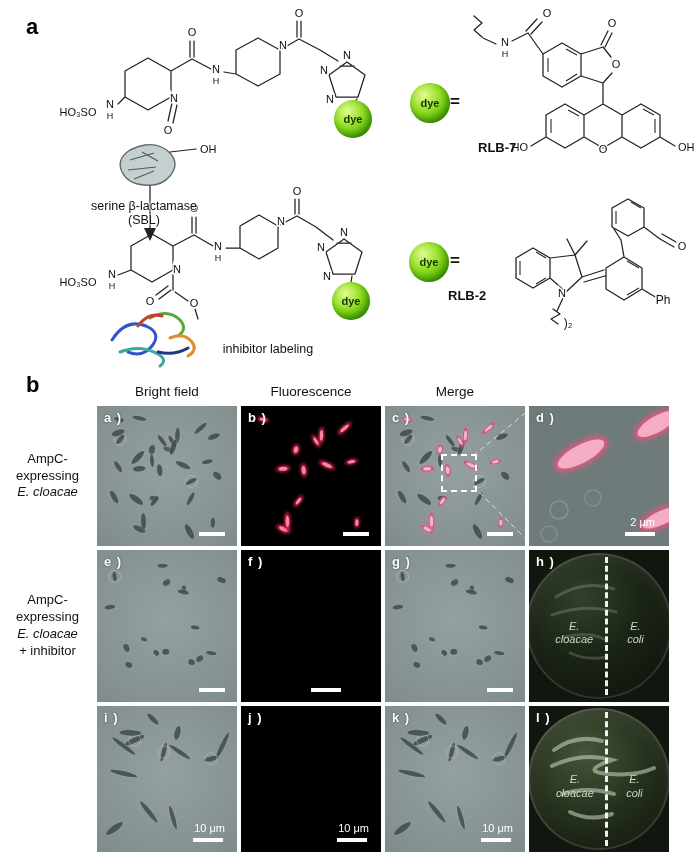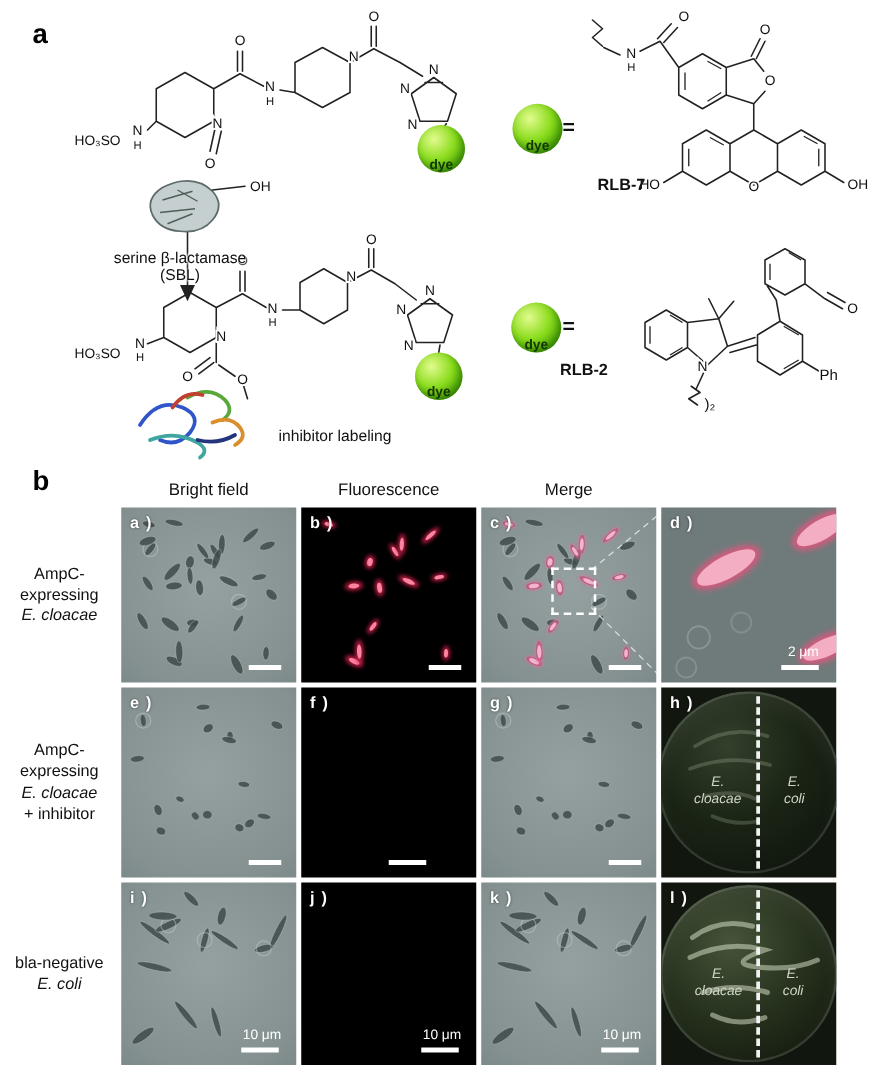--- a/index.html
+++ b/index.html
@@ -8,21 +8,21 @@
   
   .panel-a{position:absolute;left:0;top:0;width:700px;height:372px;}
   .panel-label{position:absolute;font-size:22px;font-weight:bold;color:#000;}
   #chem{position:absolute;left:0;top:0;}
   .bond{stroke:#222;stroke-width:1.25;fill:none;stroke-linecap:round;stroke-linejoin:round;}
   .tick{stroke:#222;stroke-width:1.05;fill:none;}
   .atom{font-family:"Liberation Sans","DejaVu Sans",sans-serif;fill:#101010;
         paint-order:stroke;stroke:#fff;stroke-width:3px;}
   .alabel{position:absolute;text-align:center;color:#111;}
   .halo{text-shadow:0 0 3px #fff,0 0 3px #fff,0 0 3px #fff;}
-  .dye{position:absolute;border-radius:50%;display:flex;align-items:flex-end;justify-content:center;
+  .dye{position:absolute;border-radius:50%;display:flex;align-items:center;justify-content:center;
        font-weight:bold;font-size:11px;color:#143500;
        background:radial-gradient(circle at 35% 30%, #e2fb8e 0%, #8bdc1e 45%, #46a402 80%, #3a8f00 100%);
        box-shadow:inset -2px -3px 6px rgba(20,80,0,.45);}
   .eq{position:absolute;font-size:17px;font-weight:600;}
   .rlb{position:absolute;font-size:13px;font-weight:600;}
   
   .panel-b{position:absolute;left:0;top:372px;width:700px;height:487px;}
   .colhdr{position:absolute;top:12px;font-size:13.5px;text-align:center;color:#111;}
   .rowlabel{position:absolute;left:0;width:95px;display:flex;flex-direction:column;
             align-items:center;justify-content:center;font-size:13px;line-height:1.3;text-align:center;}
@@ -177,24 +177,20 @@
     <div class="rowlabel r1">
         <div>AmpC-</div>
         <div>expressing</div>
         <div style="font-style: italic;">E. cloacae</div>
       </div>
     <div class="rowlabel r2">
         <div>AmpC-</div>
         <div>expressing</div>
         <div style="font-style: italic;">E. cloacae</div>
         <div>+ inhibitor</div>
-      </div>
-    <div class="rowlabel r3">
-        <div>bla-negative</div>
-        <div style="font-style: italic;">E. coli</div>
       </div>
 
     <div class="cell bf c1 r1 micro">
         <svg width="140" height="140" class="layer">
           <ellipse cx="42.12613523006439" cy="62.75766280479729" rx="6.626079418696463" ry="3.0366032864898447" transform="rotate(175 42.12613523006439 62.75766280479729)" fill="#3f4b4b" opacity="0.85"></ellipse>
           <ellipse cx="42.12613523006439" cy="62.75766280479729" rx="6.626079418696463" ry="3.0366032864898447" transform="rotate(175 42.12613523006439 62.75766280479729)" fill="none" stroke="#c6cfcf" stroke-width="0.7" opacity="0.4"></ellipse>
           <ellipse cx="116.92980759777129" cy="30.57816988788545" rx="6.536381579004228" ry="2.947619171254337" transform="rotate(159 116.92980759777129 30.57816988788545)" fill="#3f4b4b" opacity="0.85"></ellipse>
           <ellipse cx="116.92980759777129" cy="30.57816988788545" rx="6.536381579004228" ry="2.947619171254337" transform="rotate(159 116.92980759777129 30.57816988788545)" fill="none" stroke="#c6cfcf" stroke-width="0.7" opacity="0.4"></ellipse>
           <ellipse cx="42.32493296638131" cy="12.243510792031884" rx="7.361473550088704" ry="2.4115699872374536" transform="rotate(12 42.32493296638131 12.243510792031884)" fill="#3f4b4b" opacity="0.85"></ellipse>
           <ellipse cx="42.32493296638131" cy="12.243510792031884" rx="7.361473550088704" ry="2.4115699872374536" transform="rotate(12 42.32493296638131 12.243510792031884)" fill="none" stroke="#c6cfcf" stroke-width="0.7" opacity="0.4"></ellipse>

